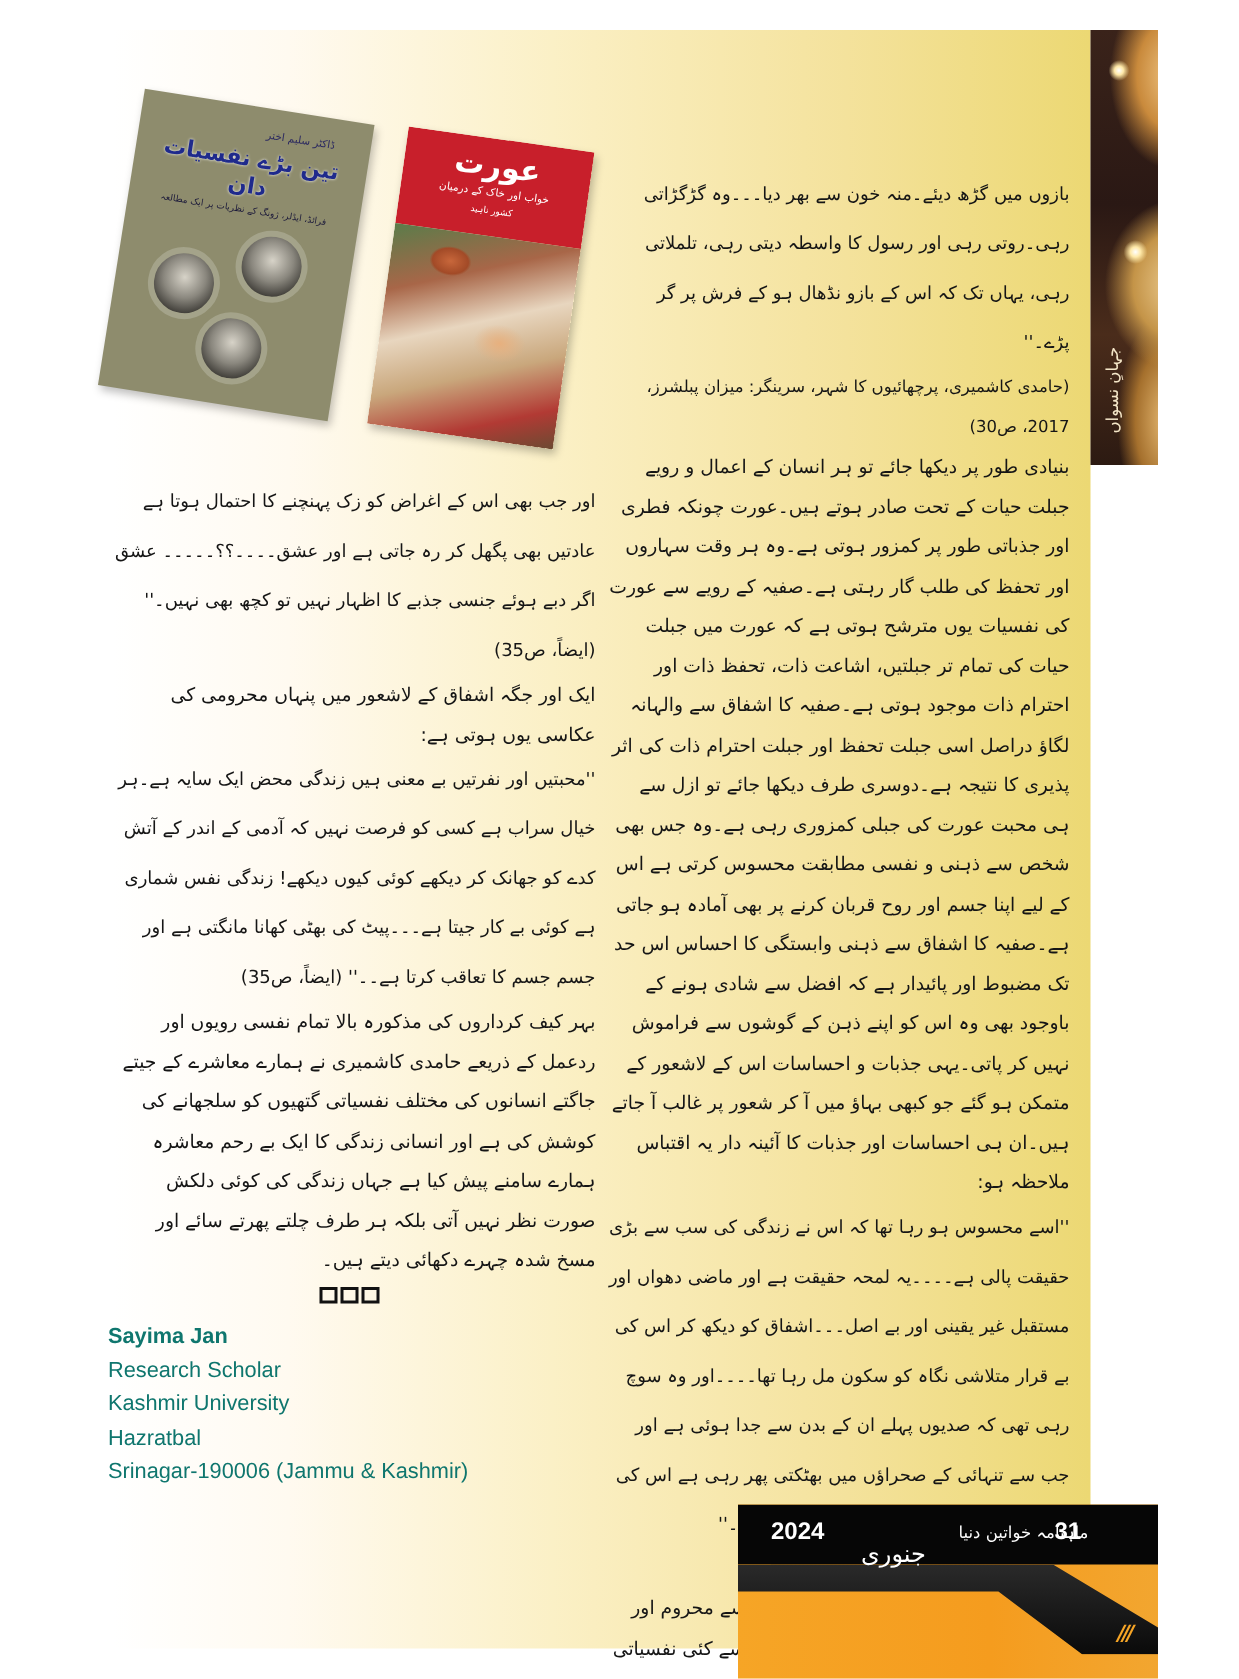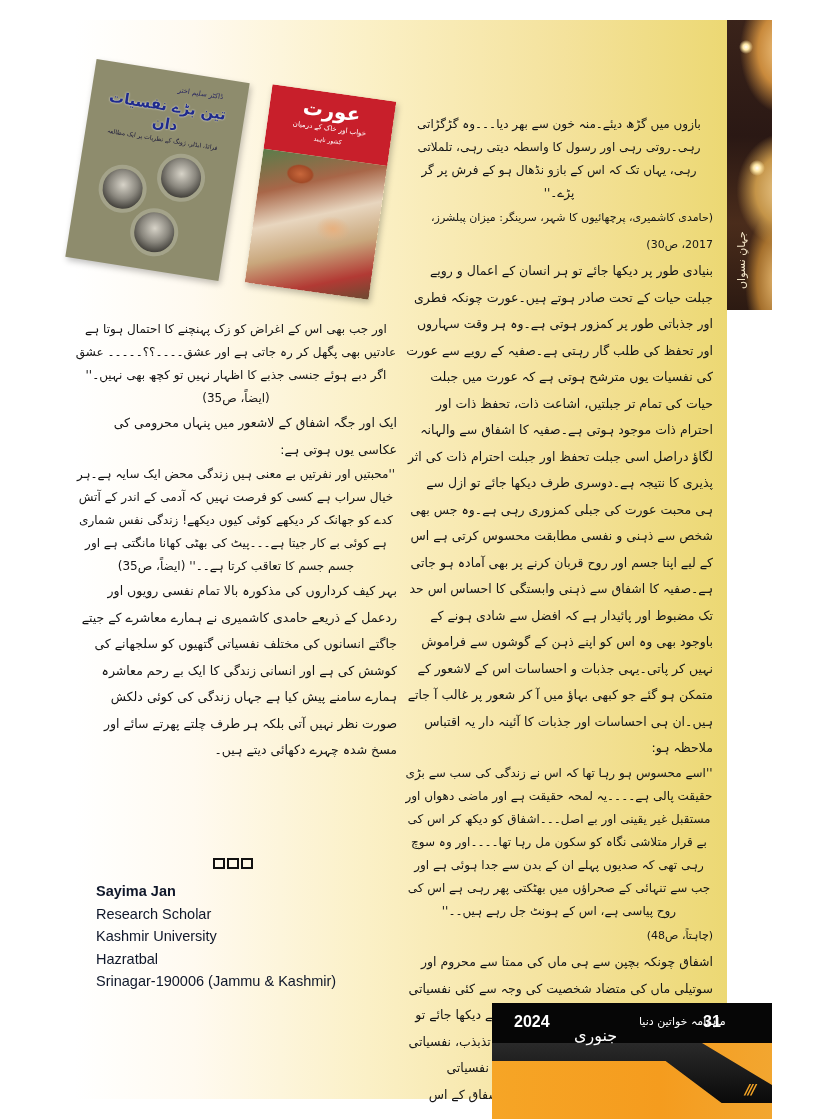--- a/index.html
+++ b/index.html
@@ -63,33 +63,33 @@
         radial-gradient(ellipse 25px 18px at 80px 70px, #e7b07e 0%, transparent 70%),
         linear-gradient(160deg, #5a7c4a 0%, #a86648 25%, #e8d6bf 45%, #c9a77c 65%, #b23a34 85%, #6c4a32 100%);
     }
 
     
     .col {
       position: absolute; direction: rtl; text-align: right;
       font-family: "DejaVu Sans", sans-serif; font-size: 12.5px; line-height: 26.5px; color: #151515;
     }
     .col p { margin: 0; }
-    .col .quote { text-align: center; font-size: 12px; line-height: 23px; }
+    .col .quote { font-size: 12px; line-height: 33px; }
     .col .ref { font-size: 11px; text-align: right; }
     .col-right { left: 405px; top: 113px; width: 308px; }
     .col-left { left: 75px; top: 318px; width: 322px; }
 
     .ornament {
       position: absolute; left: 213px; top: 858px; display: flex; gap: 2px;
     }
     .ornament span { width: 12px; height: 11px; border: 2px solid #111; background: transparent; }
 
     .signature {
-      position: absolute; left: 96px; top: 880px; direction: ltr; text-align: left;
-      font-family: "Liberation Sans", sans-serif; font-size: 14.5px; line-height: 22.5px; color: #0f172a;
+      position: absolute; left: 72px; top: 880px; direction: ltr; text-align: left;
+      font-family: "Liberation Sans", sans-serif; font-size: 14.5px; line-height: 22.5px; color: #0f766e;
     }
     .signature .name { font-weight: bold; }
 
     
     .footer {
       position: absolute; left: 492px; top: 1003px; width: 280px; height: 124px; overflow: hidden;
       background: linear-gradient(90deg, #f6a526 0%, #f59c1e 60%, #f2a630 100%);
     }
     .footer .black-top { position: absolute; left: 0; top: 0; width: 280px; height: 40px; background: #060606; }
     .footer .black-band {

